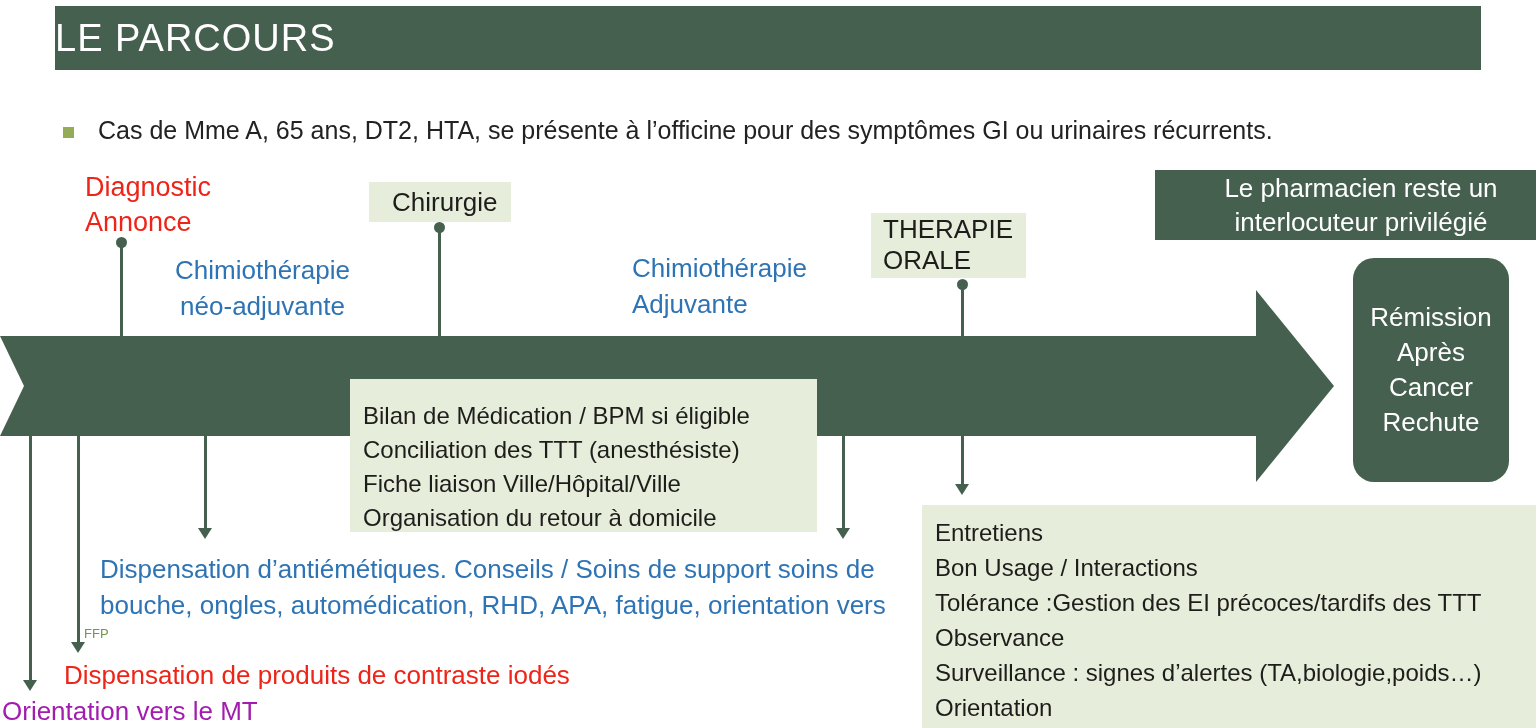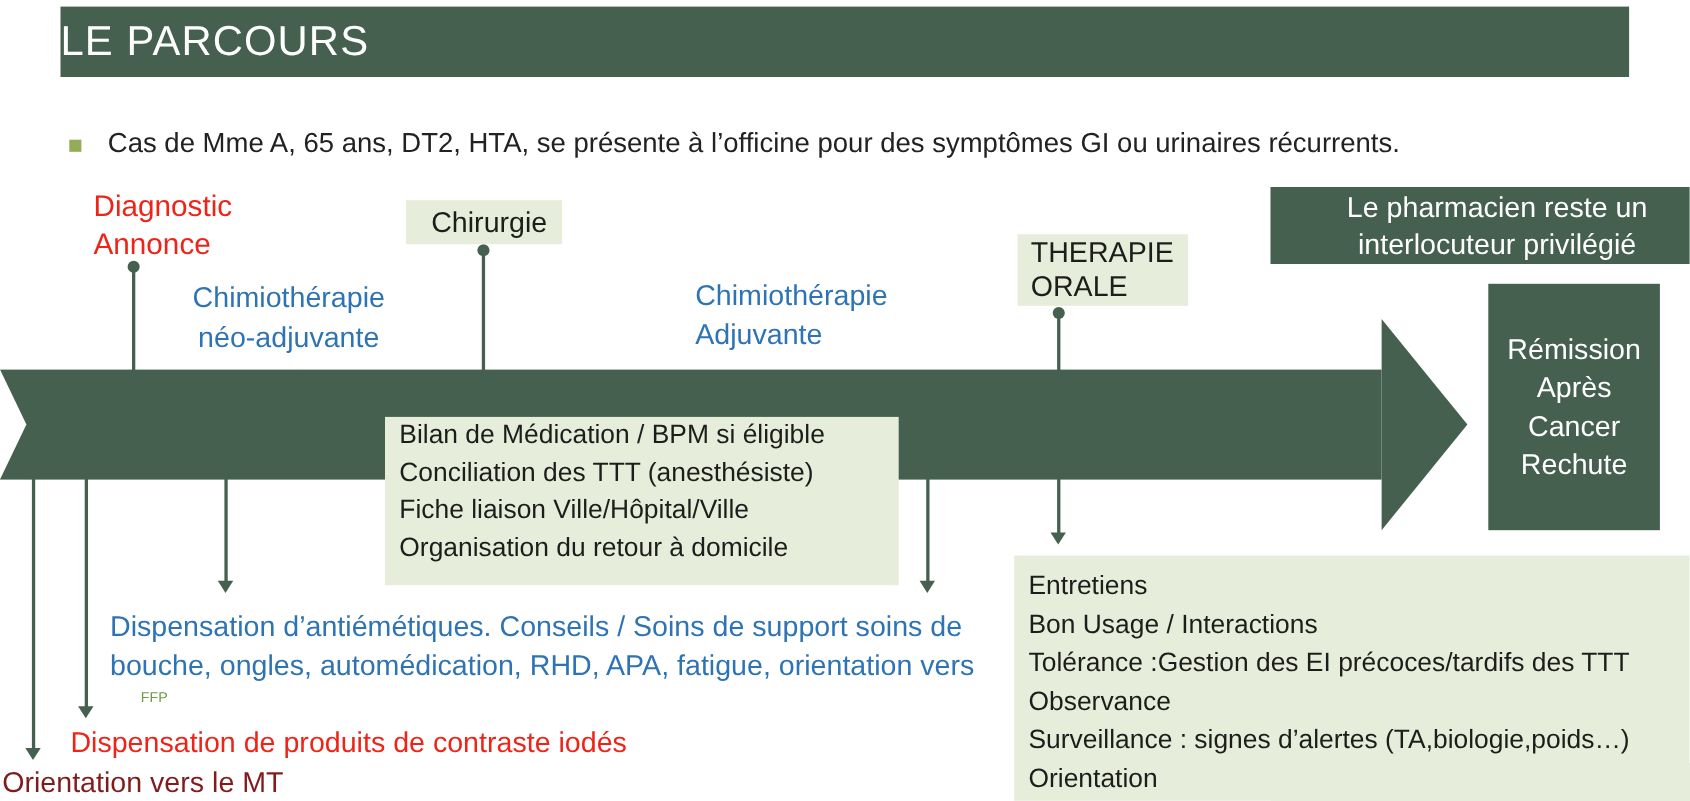--- a/index.html
+++ b/index.html
@@ -30,41 +30,41 @@
 
   
   .vline{position:absolute;width:3px;background:var(--dg);z-index:2;}
   .dot{position:absolute;width:11px;height:11px;border-radius:50%;background:var(--dg);z-index:2;}
   .down-head{position:absolute;width:0;height:0;border-left:7px solid transparent;border-right:7px solid transparent;
     border-top:11px solid var(--dg);z-index:2;}
 
   
   .lbl-red{position:absolute;color:var(--red);font-size:27px;line-height:35px;z-index:3;}
   .lbl-blue{position:absolute;color:var(--blue);font-size:26px;line-height:36px;z-index:3;}
-  .lbl-black{position:absolute;color:#7f1d1d;font-size:26px;z-index:3;}
+  .lbl-black{position:absolute;color:#a21caf;font-size:26px;z-index:3;}
   .center{text-align:center;}
 
   .box-lg{position:absolute;background:var(--lg);color:var(--ink);z-index:3;}
   .box-dg{position:absolute;background:var(--dg);color:#ffffff;z-index:3;}
 
   .chirurgie-box{left:369px;top:182px;width:142px;height:40px;display:flex;align-items:center;
     padding-left:23px;font-size:26px;}
-  .therapie-box{left:925px;top:213px;width:155px;height:65px;padding:1px 12px;font-size:26px;line-height:31px;}
+  .therapie-box{left:871px;top:213px;width:155px;height:65px;padding:1px 12px;font-size:26px;line-height:31px;}
   .pharmacien-box{left:1155px;top:170px;width:412px;height:70px;display:flex;flex-direction:column;
     justify-content:center;text-align:center;font-size:26px;line-height:34px;}
   .remission-box{left:1353px;top:258px;width:156px;height:224px;display:flex;flex-direction:column;
-    justify-content:center;text-align:center;font-size:26px;line-height:35px;}
-  .bilan-box{left:350px;top:379px;width:467px;height:153px;padding:0 13px;font-size:24px;line-height:34px;}
+    justify-content:center;text-align:center;font-size:26px;line-height:35px;border-radius:21px;}
+  .bilan-box{left:350px;top:379px;width:467px;height:153px;padding:20px 13px;font-size:24px;line-height:34px;}
   .entretiens-box{left:922px;top:505px;width:614px;height:231px;padding:10px 13px;font-size:24px;line-height:35px;}
 
   .diag-lbl{left:85px;top:170px;}
   .chimio-neo{left:160px;top:252px;width:205px;}
   .chimio-adj{left:632px;top:250px;}
   .antiemet{left:100px;top:551px;font-size:26px;line-height:36px;}
-  .ffp-lbl{position:absolute;left:84px;top:626px;font-size:13px;color:#6f9a48;z-index:3;margin-left:44px;}
+  .ffp-lbl{position:absolute;left:84px;top:626px;font-size:13px;color:#6f9a48;z-index:3;}
   .contraste-lbl{left:64px;top:658px;font-size:26px;}
   .orient-mt{left:2px;top:696px;}
 </style>
 </head>
 <body>
 
 <div class="slide">
 
   <div class="header-bar">
     <span>LE PARCOURS</span>

